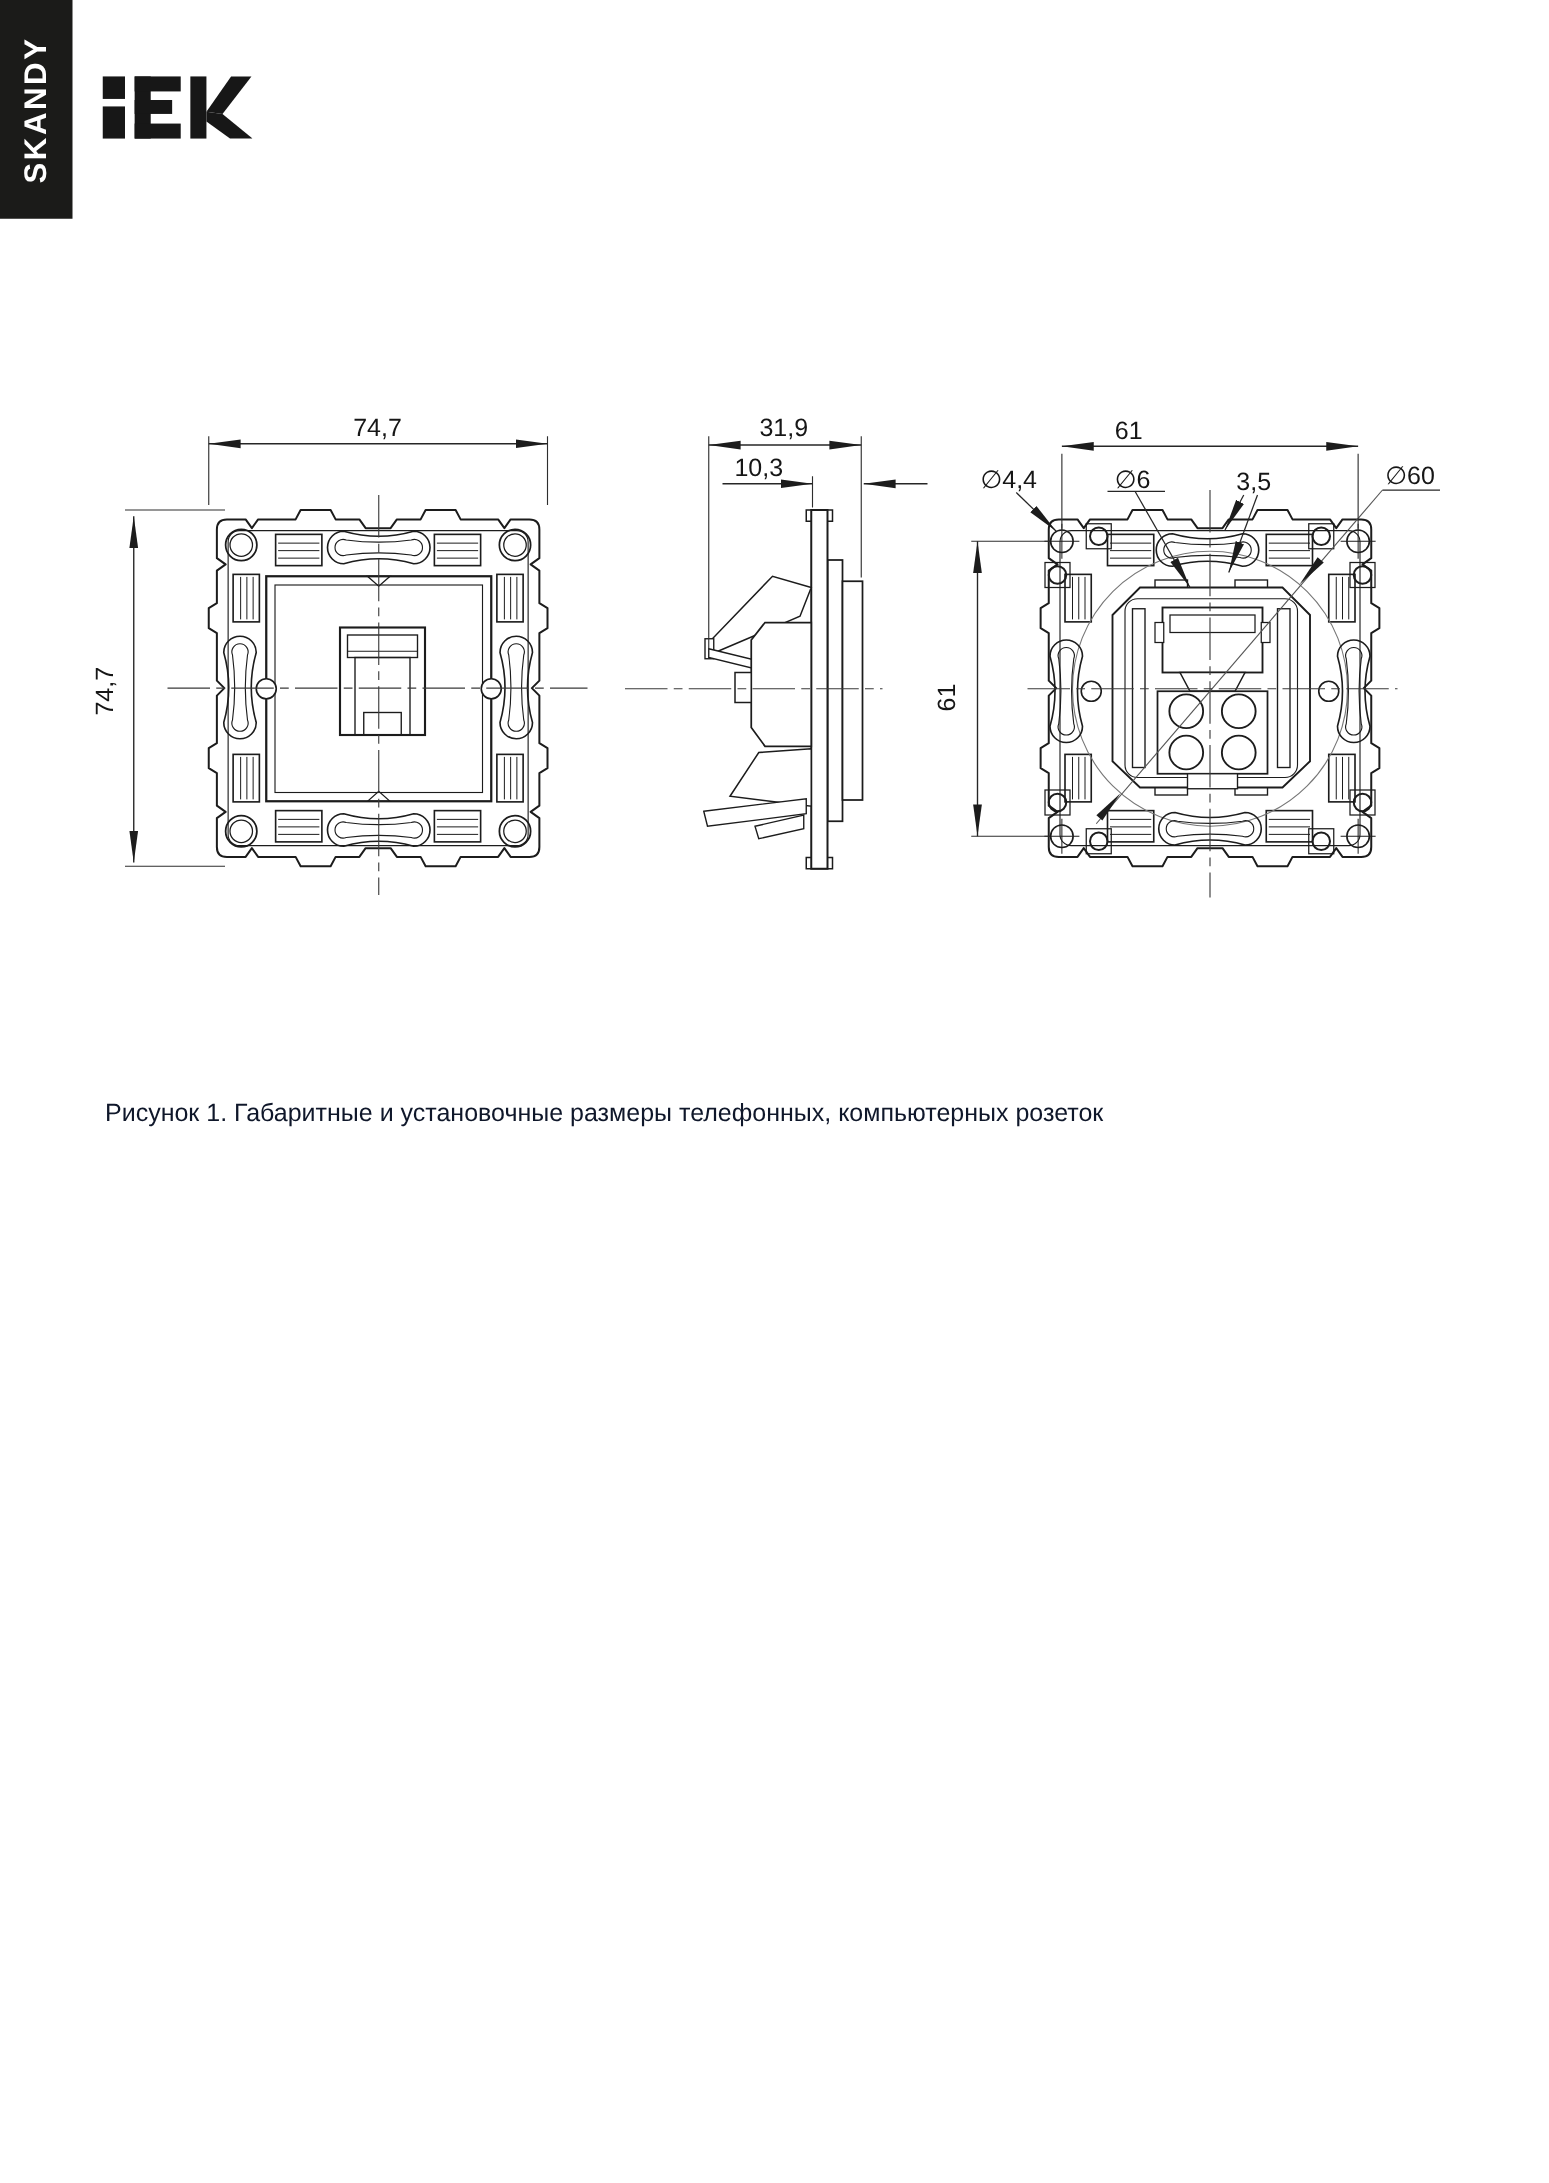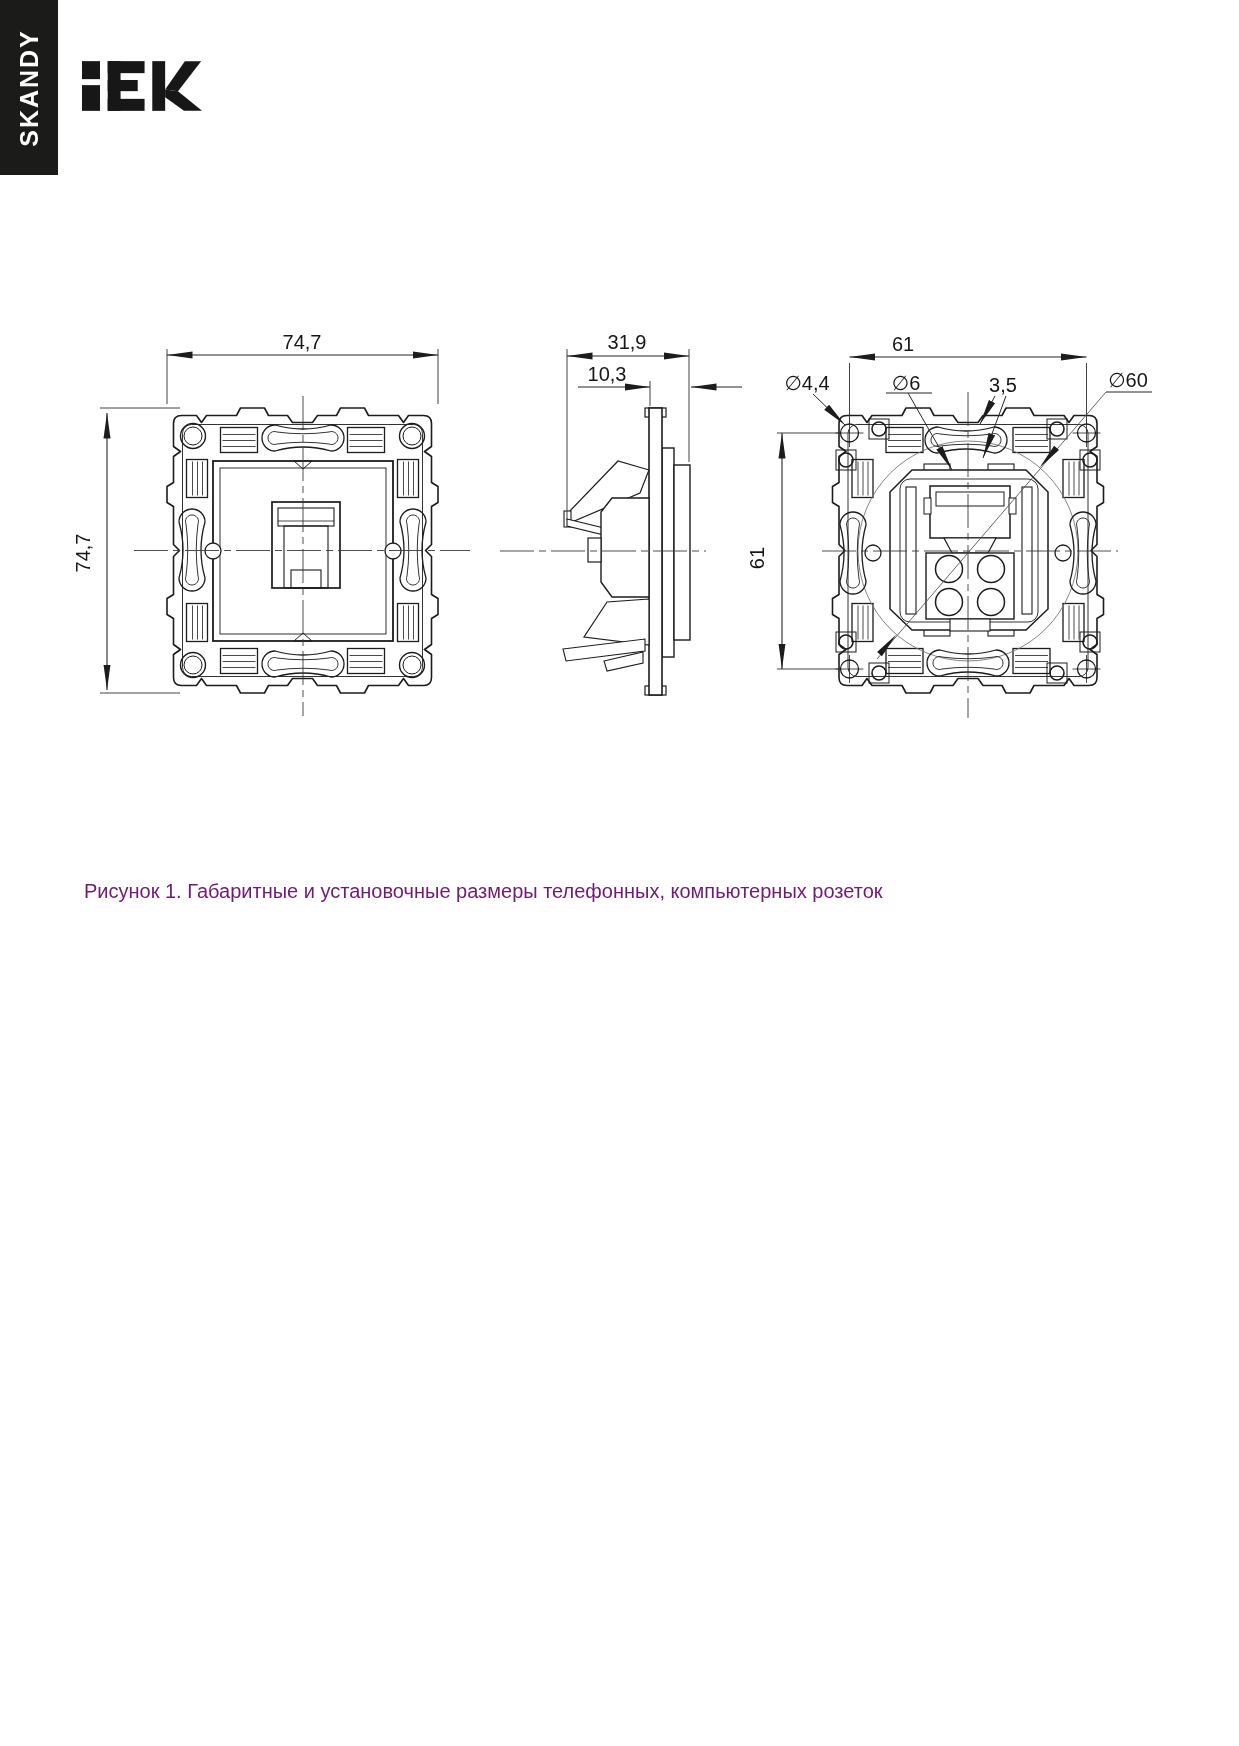--- a/index.html
+++ b/index.html
@@ -14,21 +14,21 @@
     position:absolute;left:50%;top:50%;
     transform:translate(-50%,-50%) rotate(180deg);
     writing-mode:vertical-rl;
     color:#ffffff;font-size:25px;font-weight:600;letter-spacing:2px;
     white-space:nowrap;
   }
   .logo{position:absolute;left:82px;top:57px;}
   .drawing{position:absolute;left:0;top:0;}
   .caption{
     position:absolute;left:84px;top:880px;width:1100px;
-    font-size:20px;color:#701a75;white-space:nowrap;
+    font-size:20px;color:#0f172a;white-space:nowrap;
   }
   svg text{font-family:"Liberation Sans",sans-serif;font-size:20px;fill:#161616;}
 </style>
 </head>
 <body>
 
 <div class="page">
 
   <div class="banner">
     <span class="banner-label">SKANDY</span>

